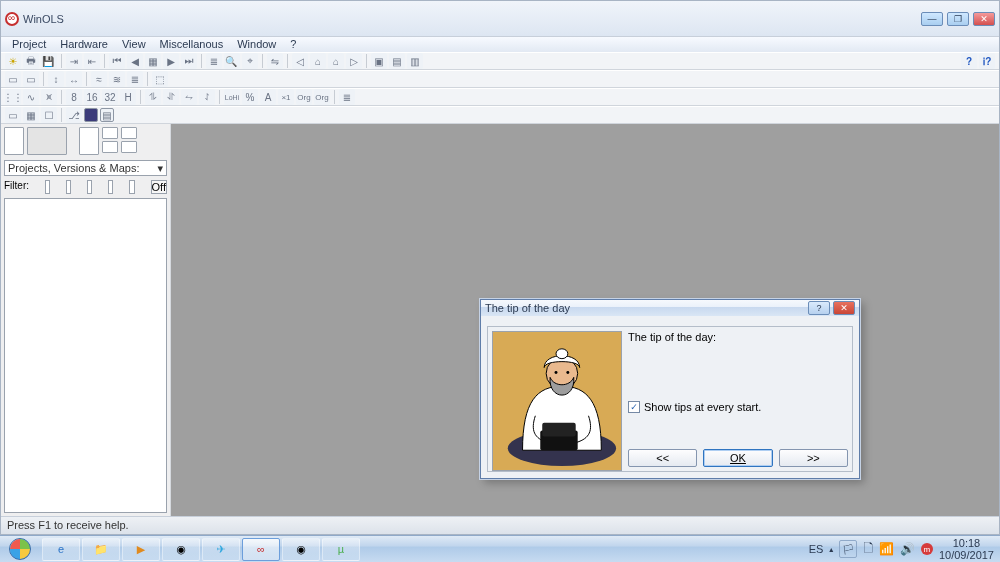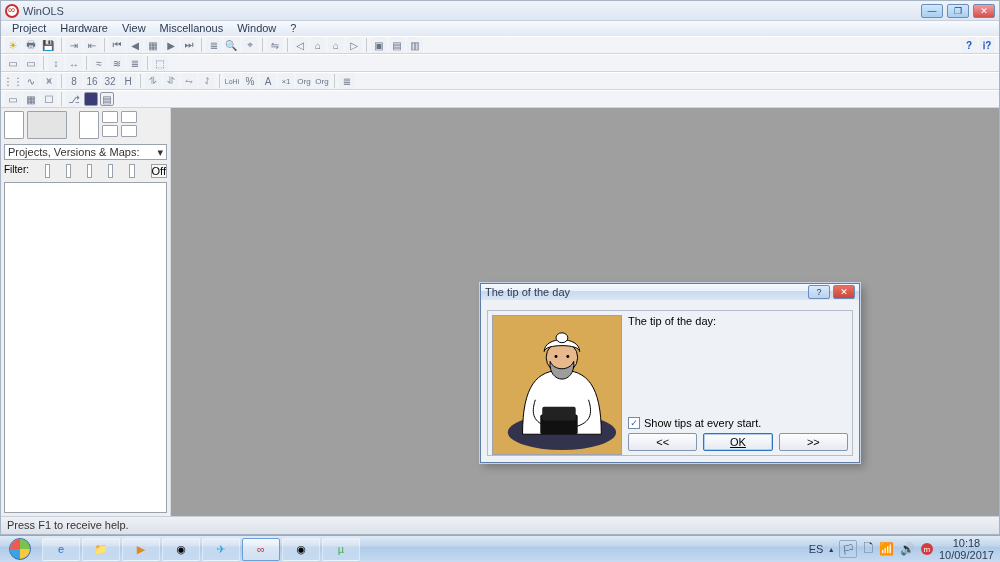--- a/index.html
+++ b/index.html
@@ -1,20 +1,20 @@
 <!DOCTYPE html>
 <html><head>
 <meta charset="utf-8">
 <style>
   * { box-sizing: border-box; margin: 0; padding: 0; font-family: Tahoma, sans-serif; font-size: 11px; }
   body { width: 1000px; height: 562px; overflow: hidden; background: #fff; position: relative; }
 
   
   .app-frame { position: absolute; left:0; top:0; right:0; bottom:27px; border:1px solid #a8b4c4; background:#e9edf2; display:flex; flex-direction:column; }
-  .titlebar { height:20px; background:linear-gradient(#f0f4fa,#dde6f2); display:flex; align-items:center; padding:0 4px; border-bottom:1px solid #c7cfda; }
+  .titlebar { height:36px; background:linear-gradient(#f0f4fa,#dde6f2); display:flex; align-items:center; padding:0 4px; border-bottom:1px solid #c7cfda; }
   .titlebar .app-icon { width:14px; height:14px; border-radius:50%; border:2px solid #c62f2f; margin-right:4px; background:#fff; position:relative;}
   .titlebar .app-icon::before{content:"∞"; position:absolute; left:1px; top:-2px; color:#c62f2f; font-size:10px;}
   .title-text { color:#3b4a63; }
   .ctrl-box { margin-left:auto; display:flex; gap:4px; }
   .ctrl-btn { width:22px; height:14px; background:linear-gradient(#cfe8ff,#a9cef0); border:1px solid #6b8db8; border-radius:2px; display:flex; align-items:center; justify-content:center; font-size:9px; color:#2a3b55;}
   .ctrl-btn.close { background:linear-gradient(#f59a9a,#d35050); color:#fff;}
   .menubar { height:15px; background:linear-gradient(#f7faff,#e2e9f3); display:flex; padding:0 4px; color:#2b3a51; }
   .menubar span { padding:1px 7px; cursor:default;}
   .toolbar-row { height:18px; background:#f2f4f7; border-top:1px solid #fff; border-bottom:1px solid #d0d5dc; display:flex; align-items:center; gap:2px; padding:0 4px; }
   .tb-btn { width:16px; height:16px; background:#eef2f7; border:1px solid transparent; border-radius:2px; display:flex; align-items:center; justify-content:center; font-size:10px; color:#6a7384; }
@@ -43,21 +43,21 @@
   .statusbar{ height:18px; background:linear-gradient(#eef1f5,#dce2ea); border-top:1px solid #c7cfda; padding:2px 6px; color:#333;}
 
   
   .dialog{ position:absolute; left:309px; top:175px; width:380px; height:180px; background:#eef1f5; border:1px solid #5f7da9; box-shadow:0 0 0 1px #c5d2e5, 4px 4px 8px rgba(0,0,0,.25); }
   .dlg-title{ height:16px; background:linear-gradient(#f6f9fd 0%, #eaf1fa 45%, #c8d9ef 46%, #d9e6f5 100%); display:flex; align-items:center; padding:0 4px; color:#2b3a51;}
   .dlg-ctrl{ margin-left:auto; display:flex; gap:3px;}
   .dlg-btn{ width:22px; height:14px; border:1px solid #6b8db8; border-radius:2px; background:linear-gradient(#daeafc,#b7d1ef); display:flex; align-items:center; justify-content:center; font-size:9px;}
   .dlg-btn.close{ background:linear-gradient(#e8725f,#c94637); color:#fff;}
   .dlg-body{ position:absolute; left:6px; right:6px; top:26px; bottom:6px; border:1px solid #b4bdc9; background:#eef1f5; padding:4px; display:flex; gap:6px;}
   .illust{ width:130px; height:140px; border:1px solid #9aa2ad; background:#dcb567; position:relative; overflow:hidden; flex:none;}
-  .dlg-right{ flex:1; display:flex; flex-direction:column;}
+  .dlg-right{ flex:1; display:flex; flex-direction:column;gap:32px;}
   .d-head{ font-size:11px; margin-bottom:6px;}
   .d-text{ font-size:10.5px; line-height:1.25; color:#222;}
   .chk-row{ margin-top:auto; display:flex; align-items:center; gap:4px; font-size:10.5px; margin-bottom:4px;}
   .chk{ width:12px; height:12px; border:1px solid #7589a5; background:#fff; display:flex; align-items:center; justify-content:center; font-size:9px; color:#2a63b0;}
   .btn-row{ display:flex; gap:6px;}
   .dlg-button{ flex:1; height:18px; border:1px solid #8495af; background:linear-gradient(#fdfdfe,#e5eaf1); border-radius:2px; display:flex; align-items:center; justify-content:center;}
   .dlg-button.primary{ border-color:#2f74c0; box-shadow:0 0 0 1px #aecef2 inset;text-decoration:underline;}
   
   
   .illust svg{ width:100%; height:100%; display:block;}

